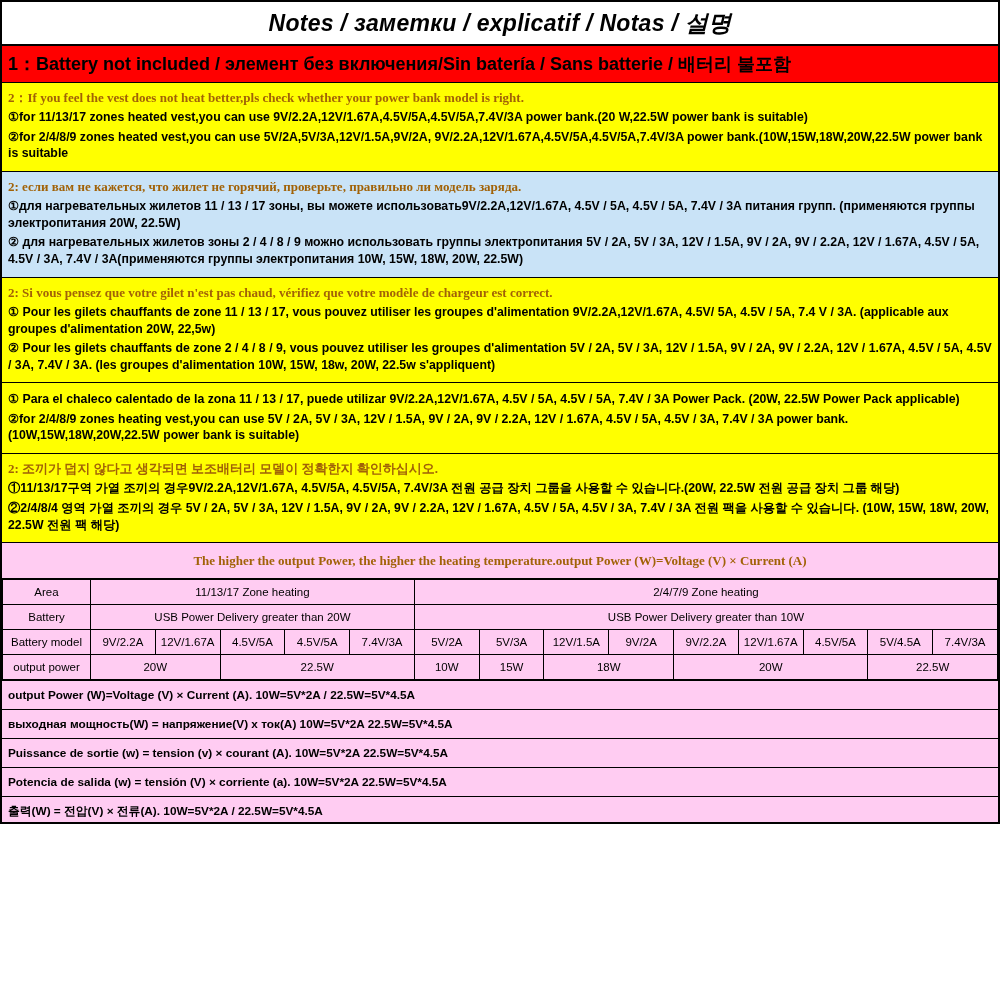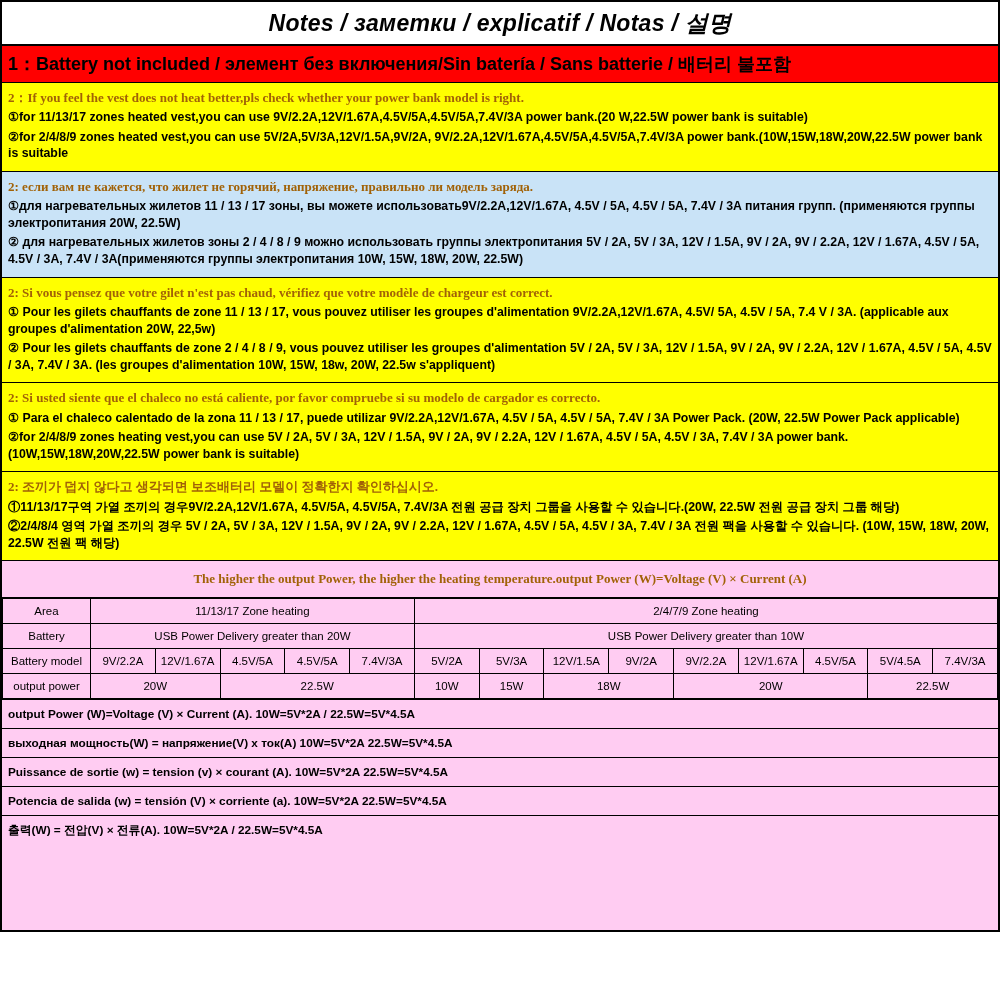--- a/index.html
+++ b/index.html
@@ -3,21 +3,21 @@
 <meta charset="utf-8">
 <style>
   * { box-sizing: border-box; }
   html, body {
     margin: 0; padding: 0;
     width: 1000px; height: 1000px;
     background: #ffffff;
     font-family: "Liberation Sans", sans-serif;
   }
   .page {
-    width: 1000px; height: 932px;
+    width: 1000px; height: 824px;
     border: 2px solid #000;
     display: flex;
     flex-direction: column;
     overflow: hidden;
   }
   .title-bar {
     background: #ffffff;
     text-align: center;
     font-size: 23px;
     font-weight: bold;
@@ -95,33 +95,32 @@
 
   <div class="band band-red">1：Battery not included / элемент без включения/Sin batería / Sans batterie / 배터리 불포함</div>
 
   <div class="band band-yellow sec">
     <div class="hdr">2：If you feel the vest does not heat better,pls check whether your power bank model is right.</div>
     <div class="line">①for 11/13/17 zones heated vest,you can use 9V/2.2A,12V/1.67A,4.5V/5A,4.5V/5A,7.4V/3A power bank.(20 W,22.5W power bank is suitable)</div>
     <div class="line">②for 2/4/8/9 zones heated vest,you can use 5V/2A,5V/3A,12V/1.5A,9V/2A, 9V/2.2A,12V/1.67A,4.5V/5A,4.5V/5A,7.4V/3A power bank.(10W,15W,18W,20W,22.5W power bank is suitable</div>
   </div>
 
   <div class="band band-blue sec">
-    <div class="hdr">2: если вам не кажется, что жилет не горячий, напряжение, правильно ли модель заряда.</div>
+    <div class="hdr">2: если вам не кажется, что жилет не горячий, проверьте, правильно ли модель заряда.</div>
     <div class="line">①для нагревательных жилетов 11 / 13 / 17 зоны, вы можете использовать9V/2.2A,12V/1.67A, 4.5V / 5A, 4.5V / 5A, 7.4V / 3A питания групп. (применяются группы электропитания 20W, 22.5W)</div>
     <div class="line">② для нагревательных жилетов зоны 2 / 4 / 8 / 9 можно использовать группы электропитания 5V / 2A, 5V / 3A, 12V / 1.5A, 9V / 2A, 9V / 2.2A, 12V / 1.67A, 4.5V / 5A, 4.5V / 3A, 7.4V / 3A(применяются группы электропитания 10W, 15W, 18W, 20W, 22.5W)</div>
   </div>
 
   <div class="band band-yellow sec">
     <div class="hdr">2: Si vous pensez que votre gilet n'est pas chaud, vérifiez que votre modèle de chargeur est correct.</div>
     <div class="line">① Pour les gilets chauffants de zone 11 / 13 / 17, vous pouvez utiliser les groupes d'alimentation 9V/2.2A,12V/1.67A, 4.5V/ 5A, 4.5V / 5A, 7.4 V / 3A. (applicable aux groupes d'alimentation 20W, 22,5w)</div>
     <div class="line">② Pour les gilets chauffants de zone 2 / 4 / 8 / 9, vous pouvez utiliser les groupes d'alimentation 5V / 2A, 5V / 3A, 12V / 1.5A, 9V / 2A, 9V / 2.2A, 12V / 1.67A, 4.5V / 5A, 4.5V / 3A, 7.4V / 3A. (les groupes d'alimentation 10W, 15W, 18w, 20W, 22.5w s'appliquent)</div>
   </div>
 
   <div class="band band-yellow sec">
-    <div class="hdr">2: Si usted siente que el chaleco no está caliente, por favor compruebe si su modelo de cargador es correcto.</div>
     <div class="line">① Para el chaleco calentado de la zona 11 / 13 / 17, puede utilizar 9V/2.2A,12V/1.67A, 4.5V / 5A, 4.5V / 5A, 7.4V / 3A Power Pack. (20W, 22.5W Power Pack applicable)</div>
     <div class="line">②for 2/4/8/9 zones heating vest,you can use 5V / 2A, 5V / 3A, 12V / 1.5A, 9V / 2A, 9V / 2.2A, 12V / 1.67A, 4.5V / 5A, 4.5V / 3A, 7.4V / 3A power bank.(10W,15W,18W,20W,22.5W power bank is suitable)</div>
   </div>
 
   <div class="band band-yellow sec">
     <div class="hdr">2: 조끼가 덥지 않다고 생각되면 보조배터리 모델이 정확한지 확인하십시오.</div>
     <div class="line">①11/13/17구역 가열 조끼의 경우9V/2.2A,12V/1.67A, 4.5V/5A, 4.5V/5A, 7.4V/3A 전원 공급 장치 그룹을 사용할 수 있습니다.(20W, 22.5W 전원 공급 장치 그룹 해당)</div>
     <div class="line">②2/4/8/4 영역 가열 조끼의 경우 5V / 2A, 5V / 3A, 12V / 1.5A, 9V / 2A, 9V / 2.2A, 12V / 1.67A, 4.5V / 5A, 4.5V / 3A, 7.4V / 3A 전원 팩을 사용할 수 있습니다. (10W, 15W, 18W, 20W, 22.5W 전원 팩 해당)</div>
   </div>
 

